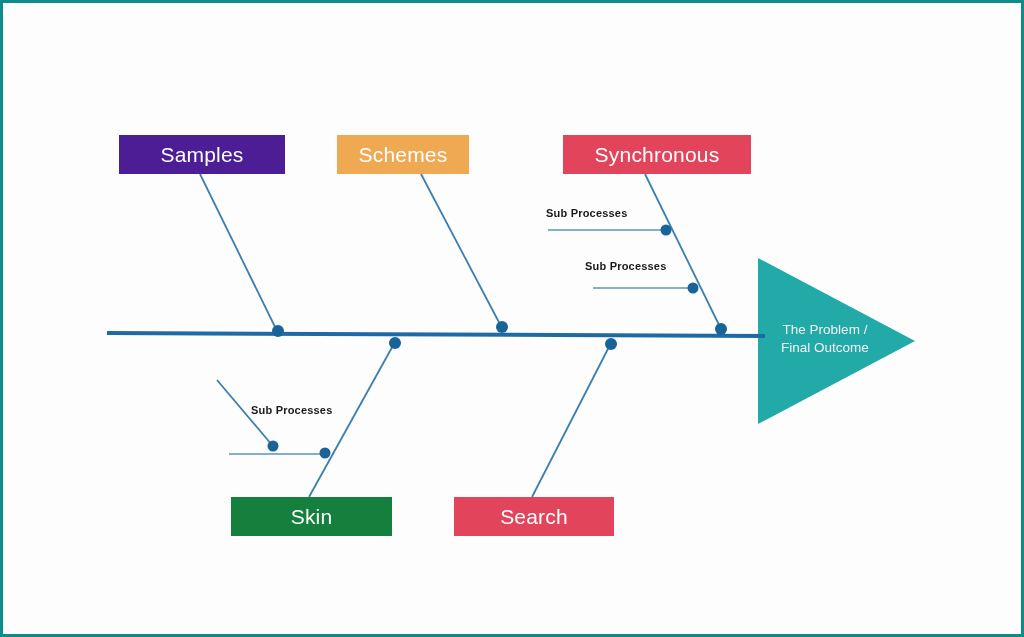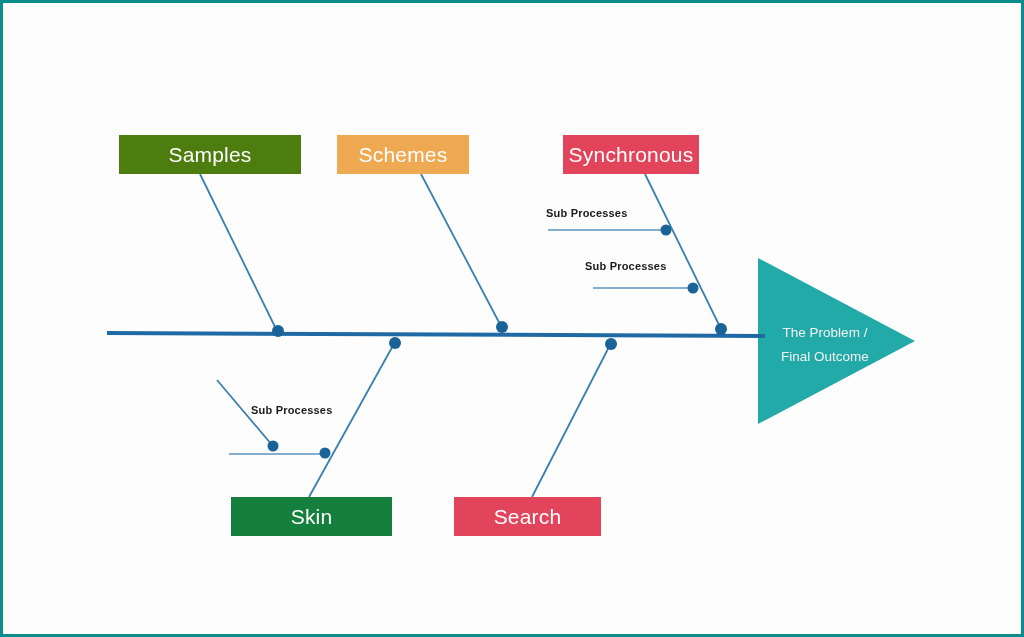--- a/index.html
+++ b/index.html
@@ -42,21 +42,21 @@
     font-weight: bold;
     color: #1a1a1a;
     letter-spacing: 0.2px;
     white-space: nowrap;
     user-select: none;
   }
   .outcome-text {
     position: absolute;
     color: #f2f2f2;
     font-size: 13.5px;
-    line-height: 24px;
+    line-height: 18px;
     text-align: center;
     white-space: pre-line;
     user-select: none;
   }
 </style>
 </head>
 <body>
 
 <div id="canvas">
 
@@ -87,37 +87,37 @@
     <line x1="214" y1="377" x2="269" y2="442" stroke="#3b7fae" stroke-width="1.8"></line>
     <line x1="226" y1="451" x2="326" y2="451" stroke="#5b93bd" stroke-width="1.6"></line>
     <circle cx="270" cy="443" r="5.5" fill="#1a6399"></circle>
     <circle cx="322" cy="450" r="5.5" fill="#1a6399"></circle>
 
     <line x1="608" y1="340" x2="529" y2="494" stroke="#3b7fae" stroke-width="1.8"></line>
     <circle cx="608" cy="341" r="6" fill="#1a6399"></circle>
 
   </svg>
 
-  <div class="cat-box" style="left:116px; top:132px; width:182px; height:39px; background:#4d7c0f;">
+  <div class="cat-box" style="left:116px; top:132px; width:166px; height:39px; background:#4c1d95;">
     <span>Samples</span>
   </div>
 
   <div class="cat-box" style="left:334px; top:132px; width:132px; height:39px; background:#f0a953;">
     <span>Schemes</span>
   </div>
 
-  <div class="cat-box" style="left:560px; top:132px; width:136px; height:39px; background:#e2445c;">
+  <div class="cat-box" style="left:560px; top:132px; width:188px; height:39px; background:#e2445c;">
     <span>Synchronous</span>
   </div>
 
   <div class="cat-box" style="left:228px; top:494px; width:161px; height:39px; background:#15803d;">
     <span>Skin</span>
   </div>
 
-  <div class="cat-box" style="left:451px; top:494px; width:147px; height:39px; background:#e2445c;">
+  <div class="cat-box" style="left:451px; top:494px; width:160px; height:39px; background:#e2445c;">
     <span>Search</span>
   </div>
 
   <div class="sub-label" style="left:543px; top:204px;">Sub Processes</div>
 
   <div class="sub-label" style="left:582px; top:257px;">Sub Processes</div>
 
   <div class="sub-label" style="left:248px; top:401px;">Sub Processes</div>
 
   <div class="outcome-text" style="left:760px; top:318px; width:124px;">The Problem /

